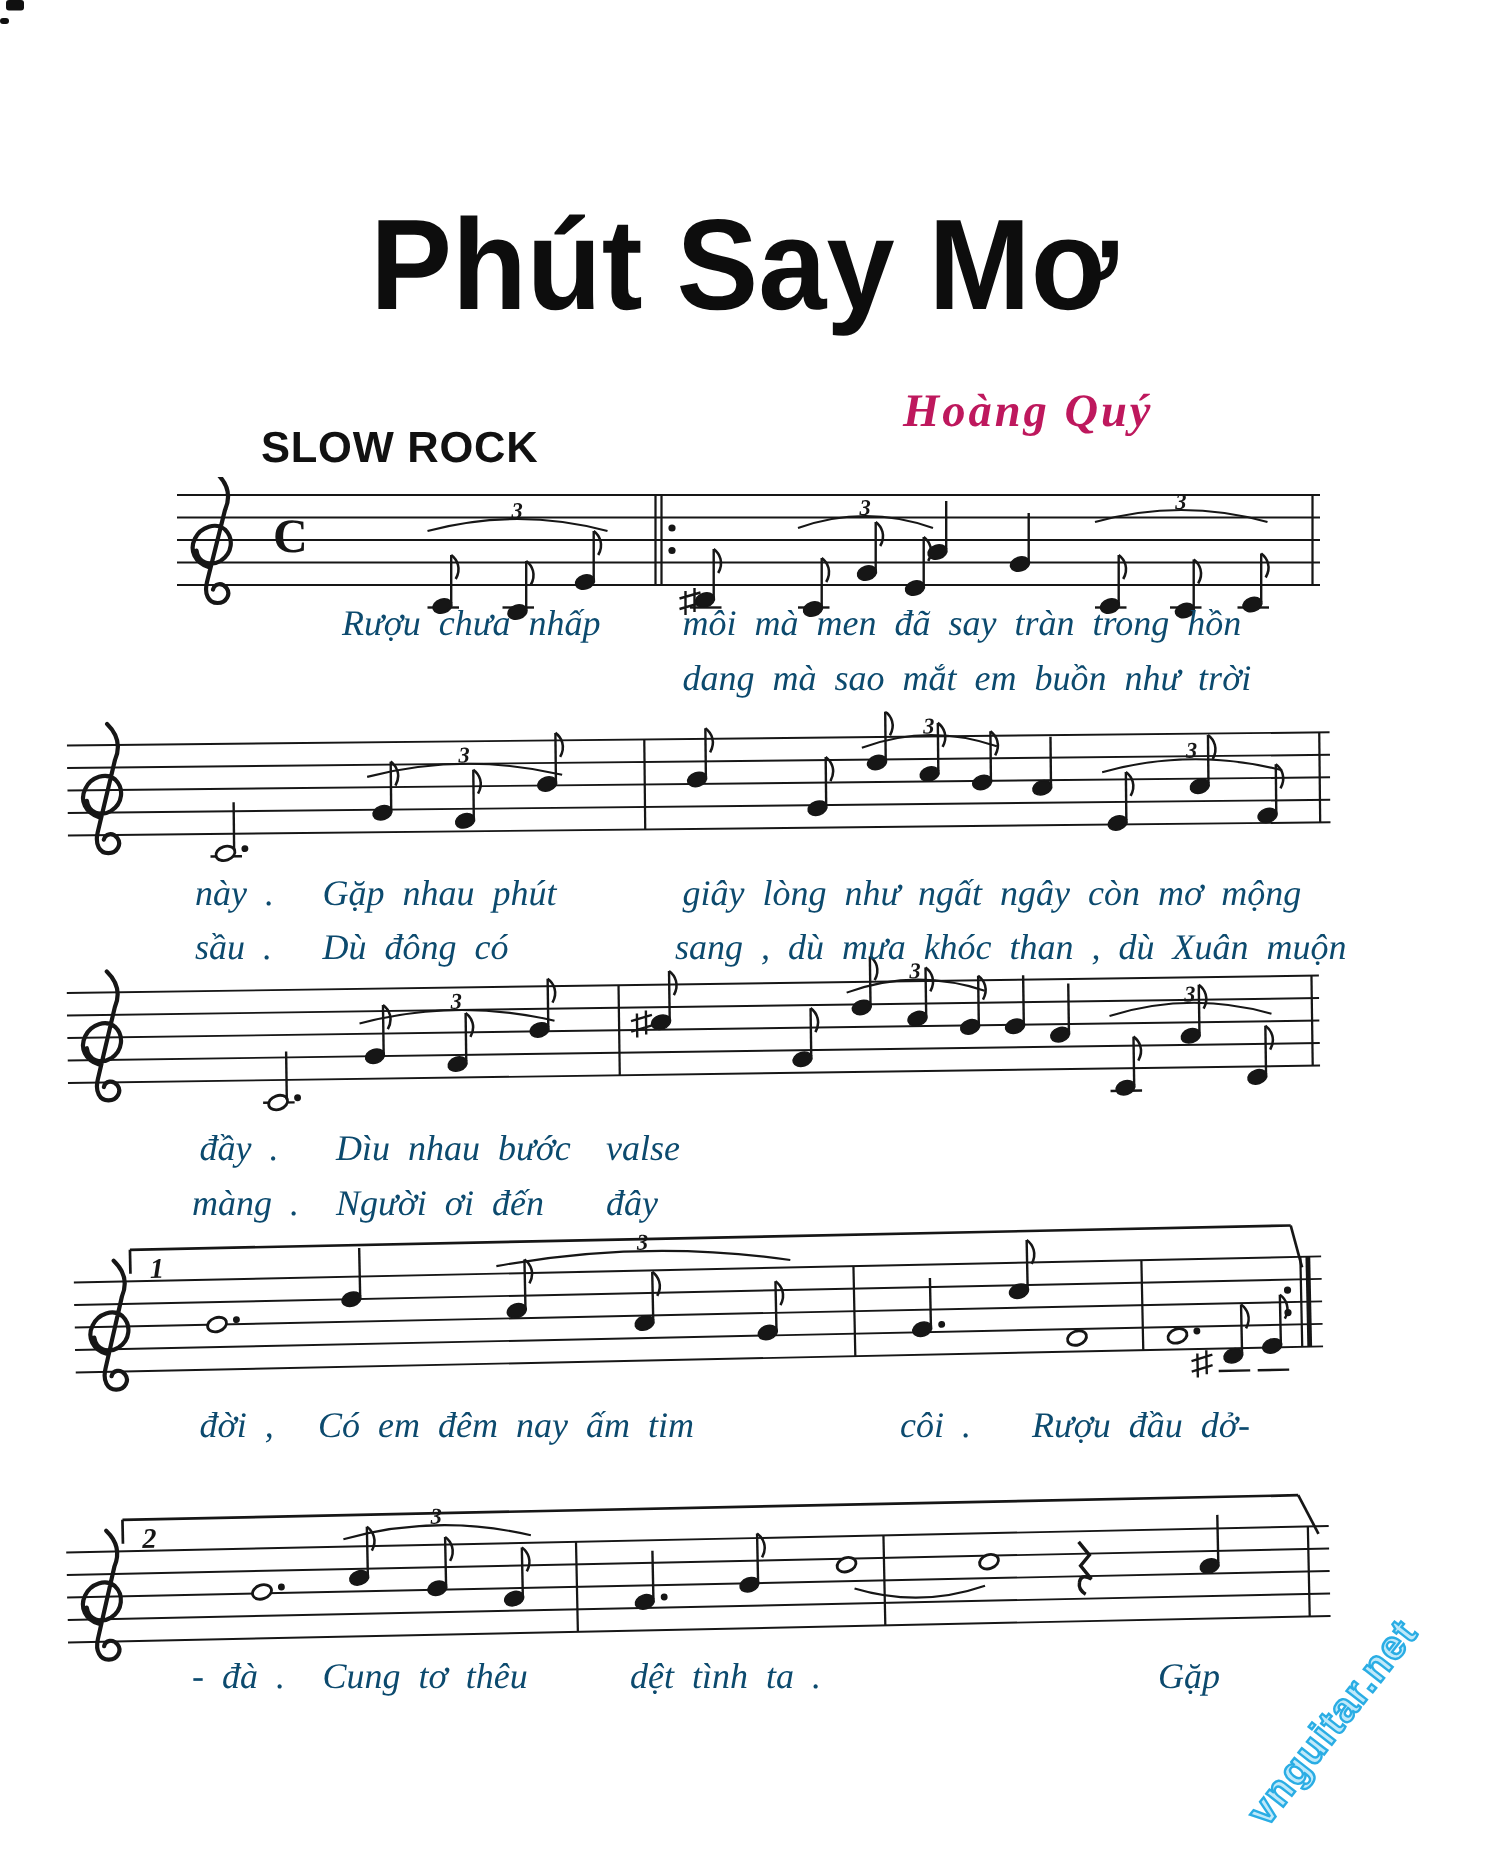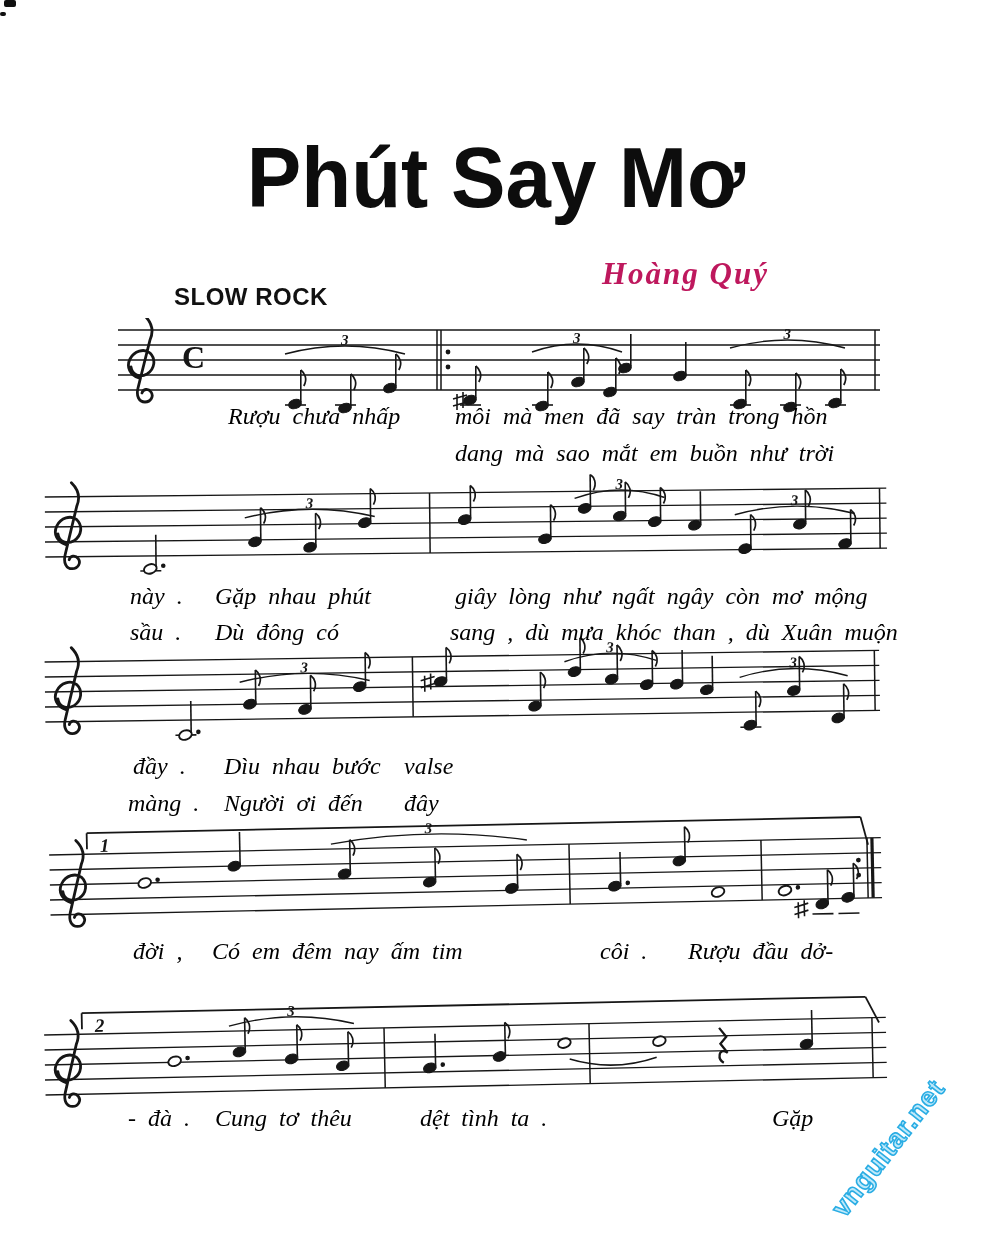--- a/index.html
+++ b/index.html
@@ -4,23 +4,23 @@
 <style>
   html,body{margin:0;padding:0;background:#fff;}
   .page{position:relative;width:992px;height:1237px;background:#fff;overflow:hidden;
         font-family:"Liberation Serif",serif;color:#161616;}
   .title{position:absolute;left:0;top:128px;width:992px;text-align:center;
          font-family:"Liberation Sans",sans-serif;font-weight:bold;font-size:86px;
          letter-spacing:0px;color:#0d0d0d;transform:scaleX(.95);white-space:nowrap;}
   .composer{position:absolute;left:602px;top:256px;font-family:"Liberation Serif",serif;
          font-style:italic;font-weight:bold;font-size:31px;letter-spacing:2px;color:#be185d;}
   .tempo{position:absolute;left:174px;top:283px;font-family:"Liberation Sans",sans-serif;
-         font-weight:bold;font-size:24px;letter-spacing:.5px;color:#111;}
+         font-weight:bold;font-size:29px;letter-spacing:.5px;color:#111;}
   .lyr{position:absolute;font-family:"Liberation Serif",serif;font-style:italic;
-       font-size:24px;color:#000000;white-space:nowrap;word-spacing:6px;}
+       font-size:24px;color:#0c4a6e;white-space:nowrap;word-spacing:6px;}
   .staff{position:absolute;transform-origin:left center;}
   .watermark{position:absolute;left:850px;top:1192px;transform:rotate(-52deg);
        transform-origin:left bottom;font-family:"Liberation Sans",sans-serif;
        font-weight:bold;font-size:27px;letter-spacing:1px;color:#bfe9fa;
        -webkit-text-stroke:1.6px #2aade4;white-space:nowrap;}
   .speck{position:absolute;background:#101010;border-radius:2px;}
 </style>
 <title>Phút Say Mơ</title></head>
 <body>
 

